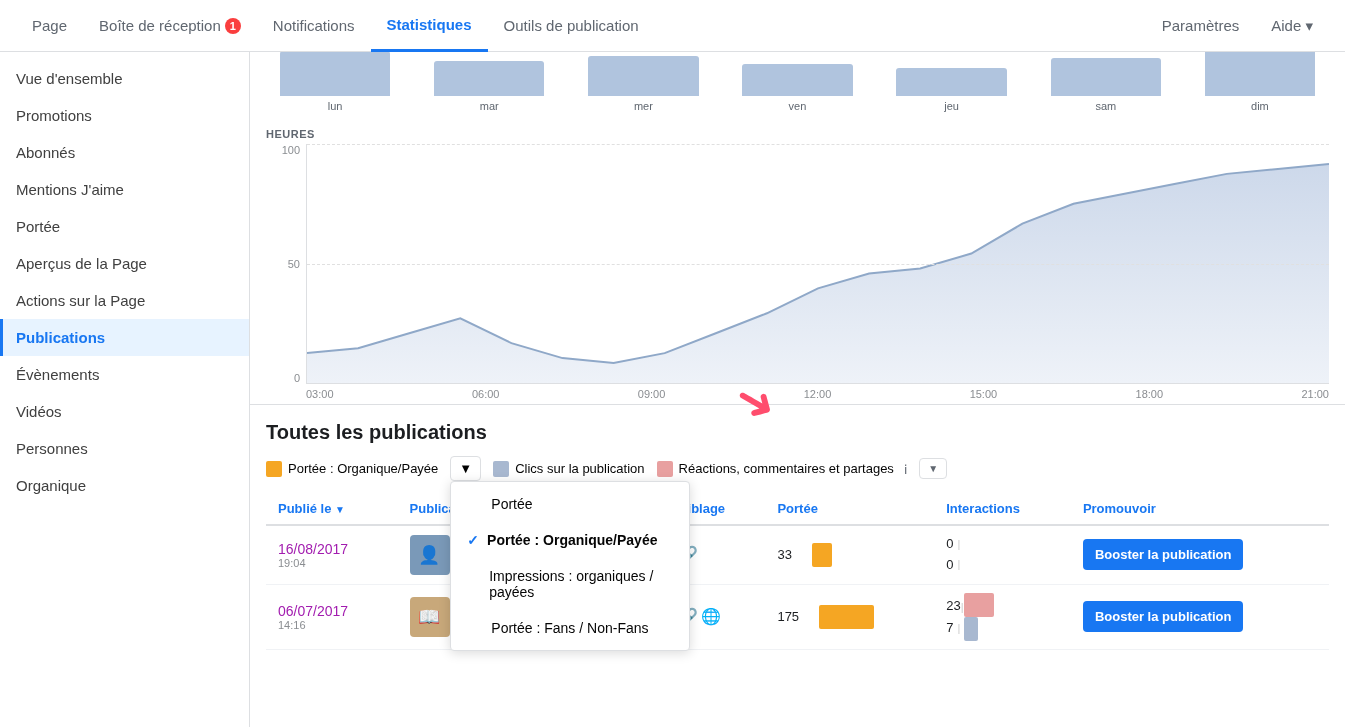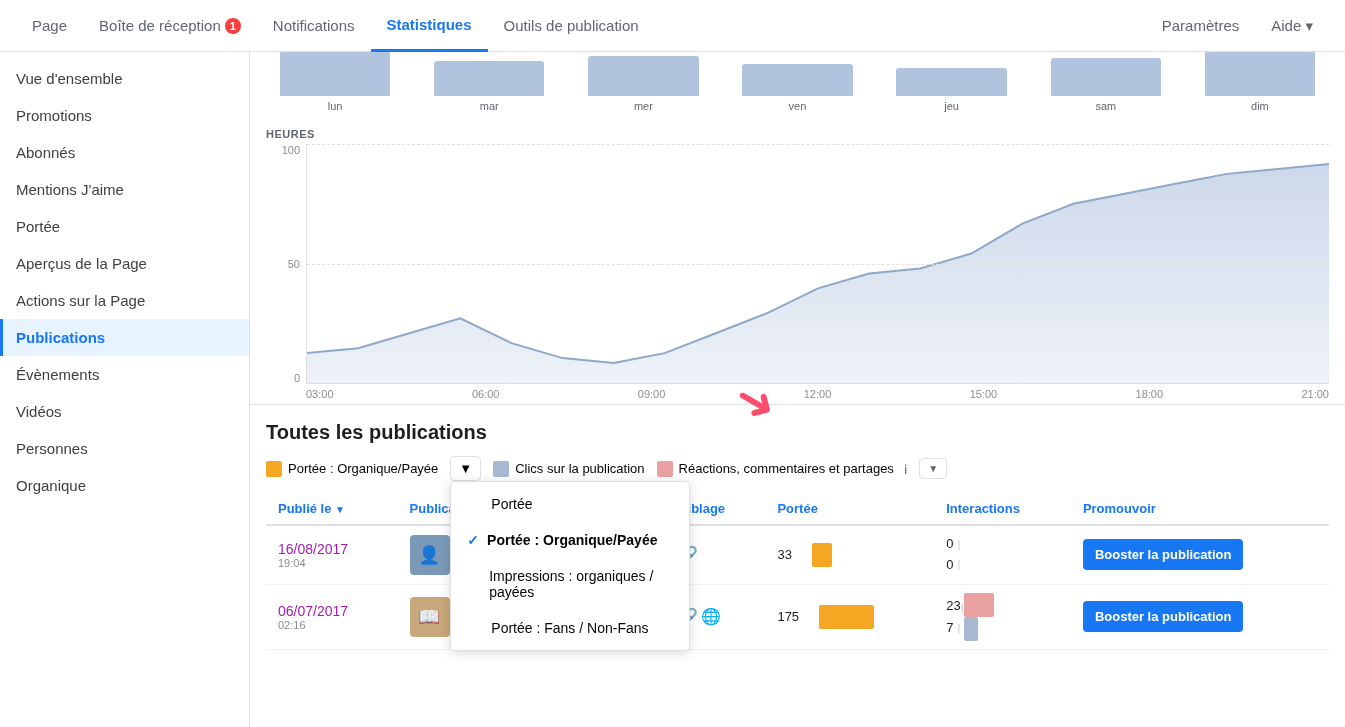--- a/index.html
+++ b/index.html
@@ -540,21 +540,21 @@
               </div>
             </td>
             <td>
               <button class="boost-btn">Booster la publication</button>
             </td>
           </tr>
 
           <tr>
             <td>
               <div class="post-date">06/07/2017</div>
-              <div class="post-time">02:16</div>
+              <div class="post-time">14:16</div>
             </td>
             <td>
               <div class="pub-cell">
                 <div class="post-thumb">
                   <div class="post-thumb-inner" style="background:#c8a87a;">📖</div>
                 </div>
                 <span class="post-text">#longtimenosee 6 livres à lire impérativement pour ga</span>
               </div>
             </td>
             <td>

